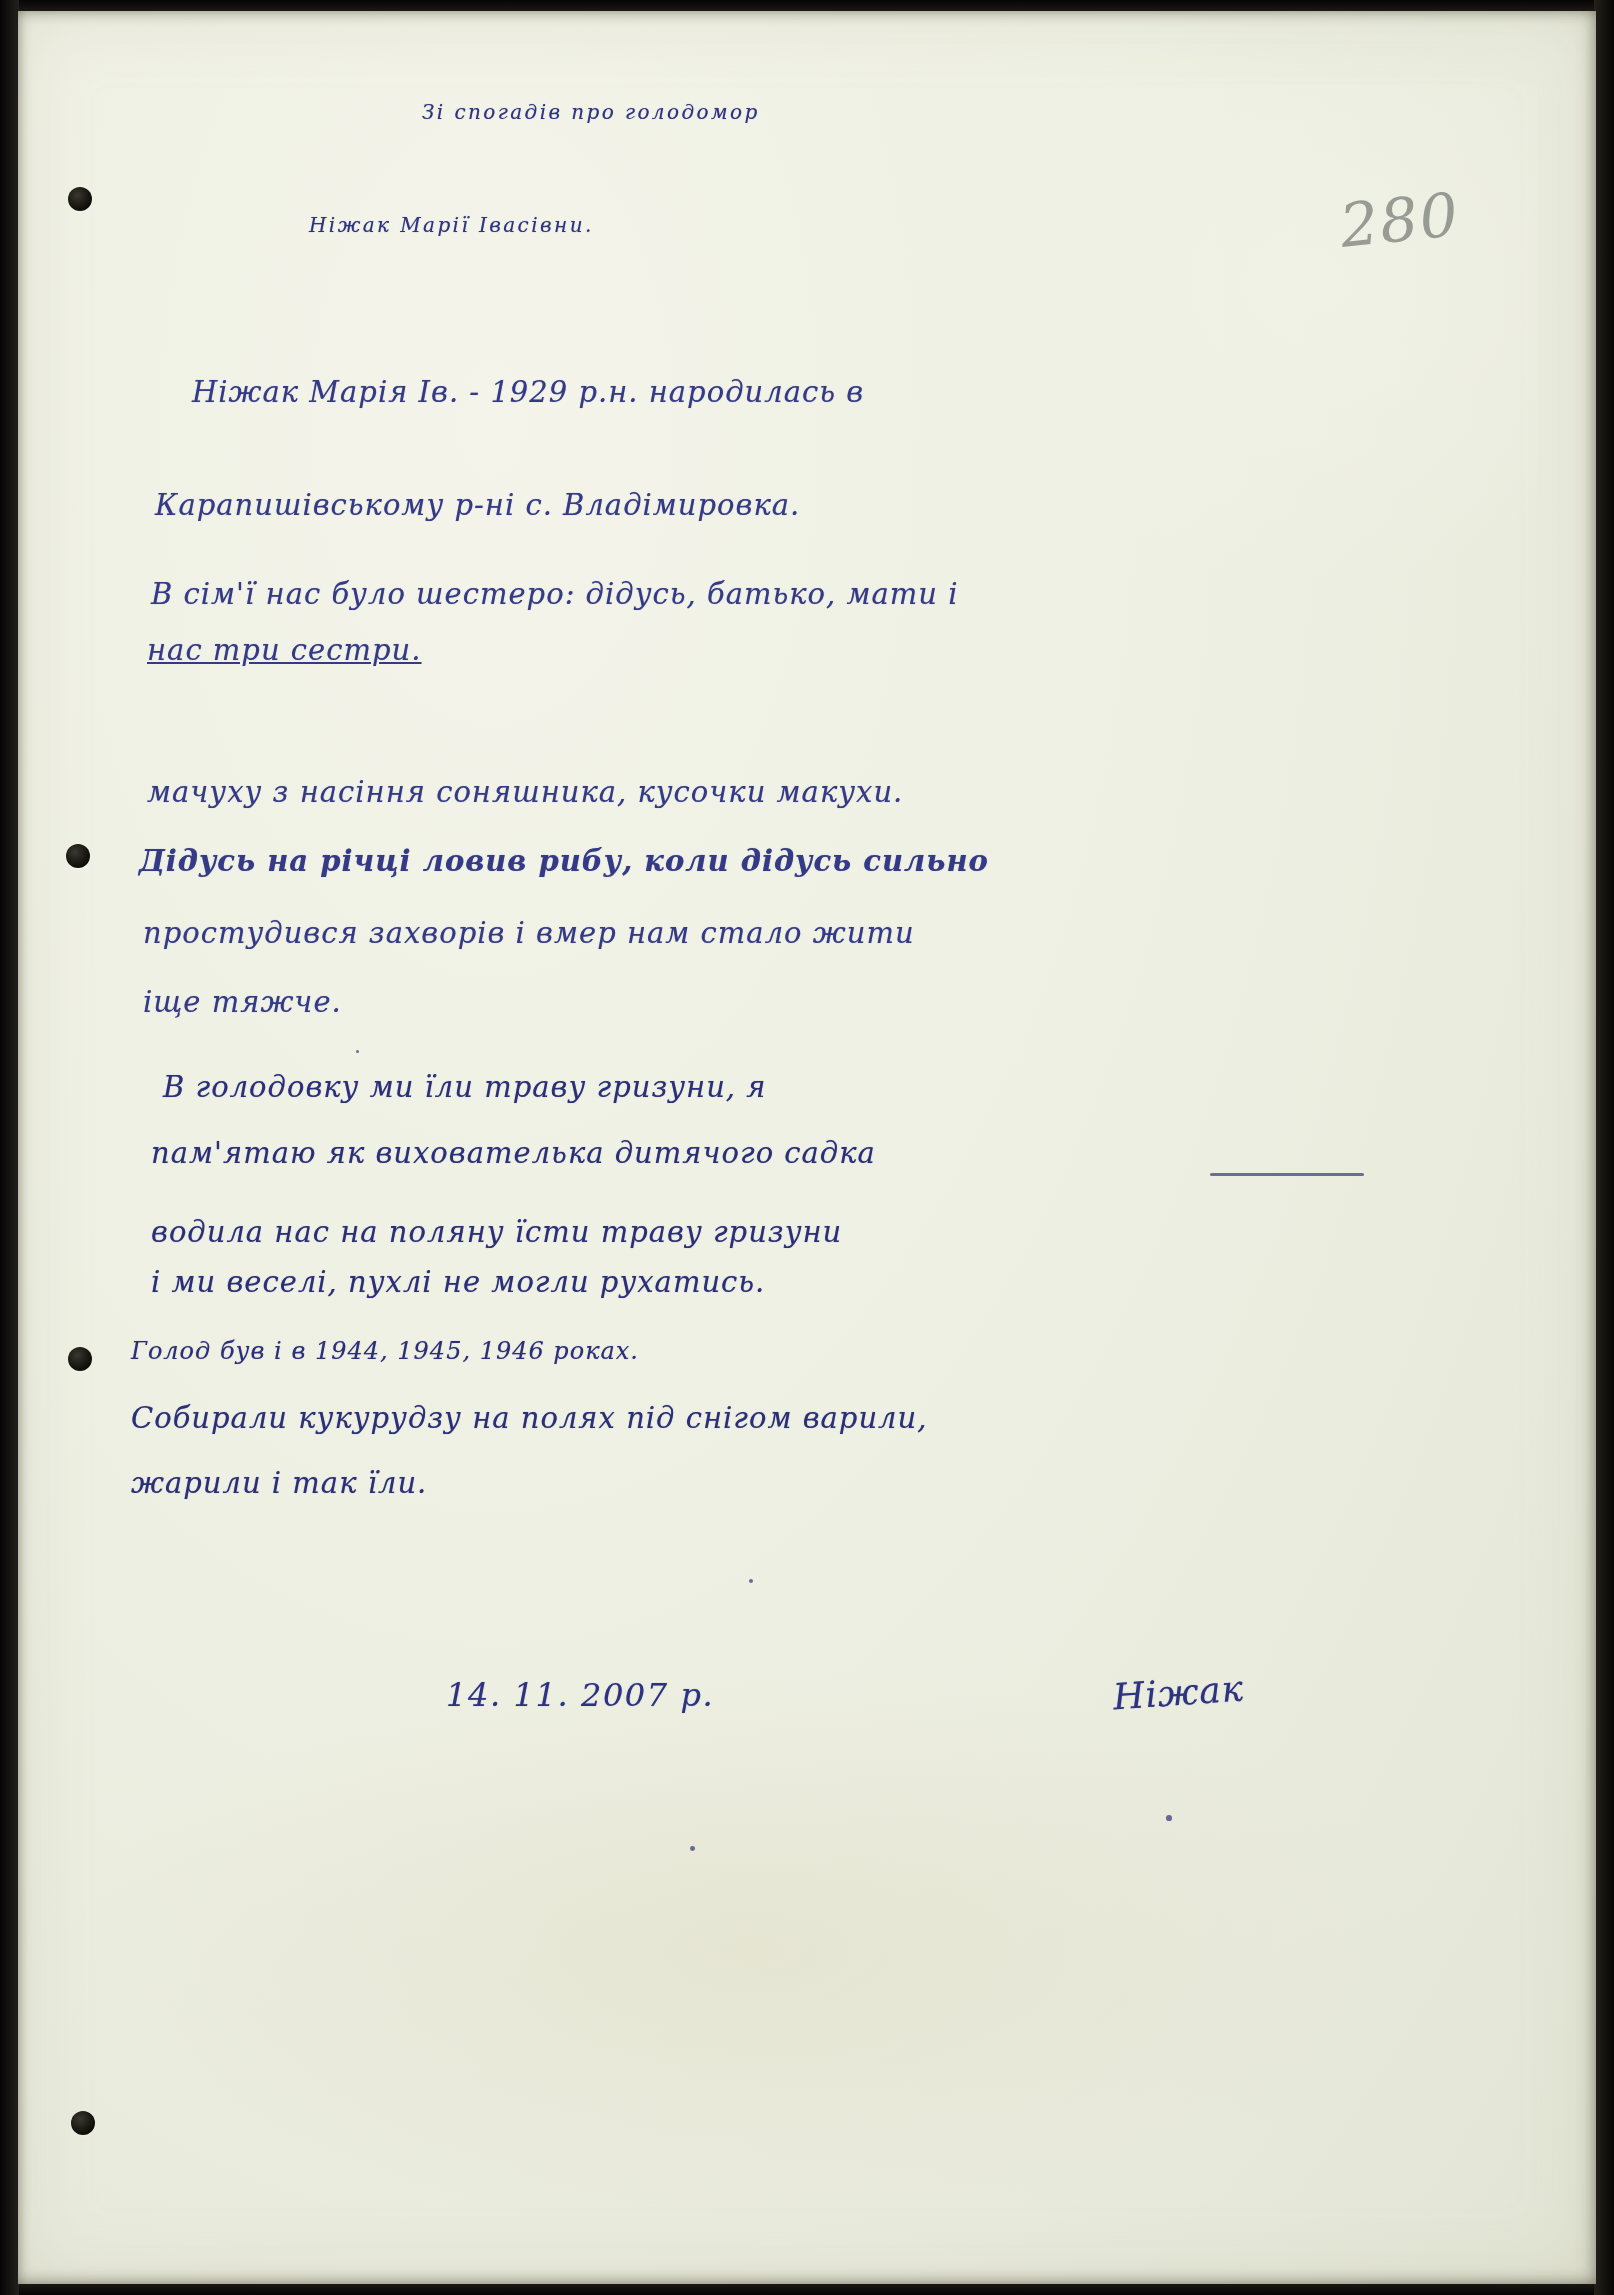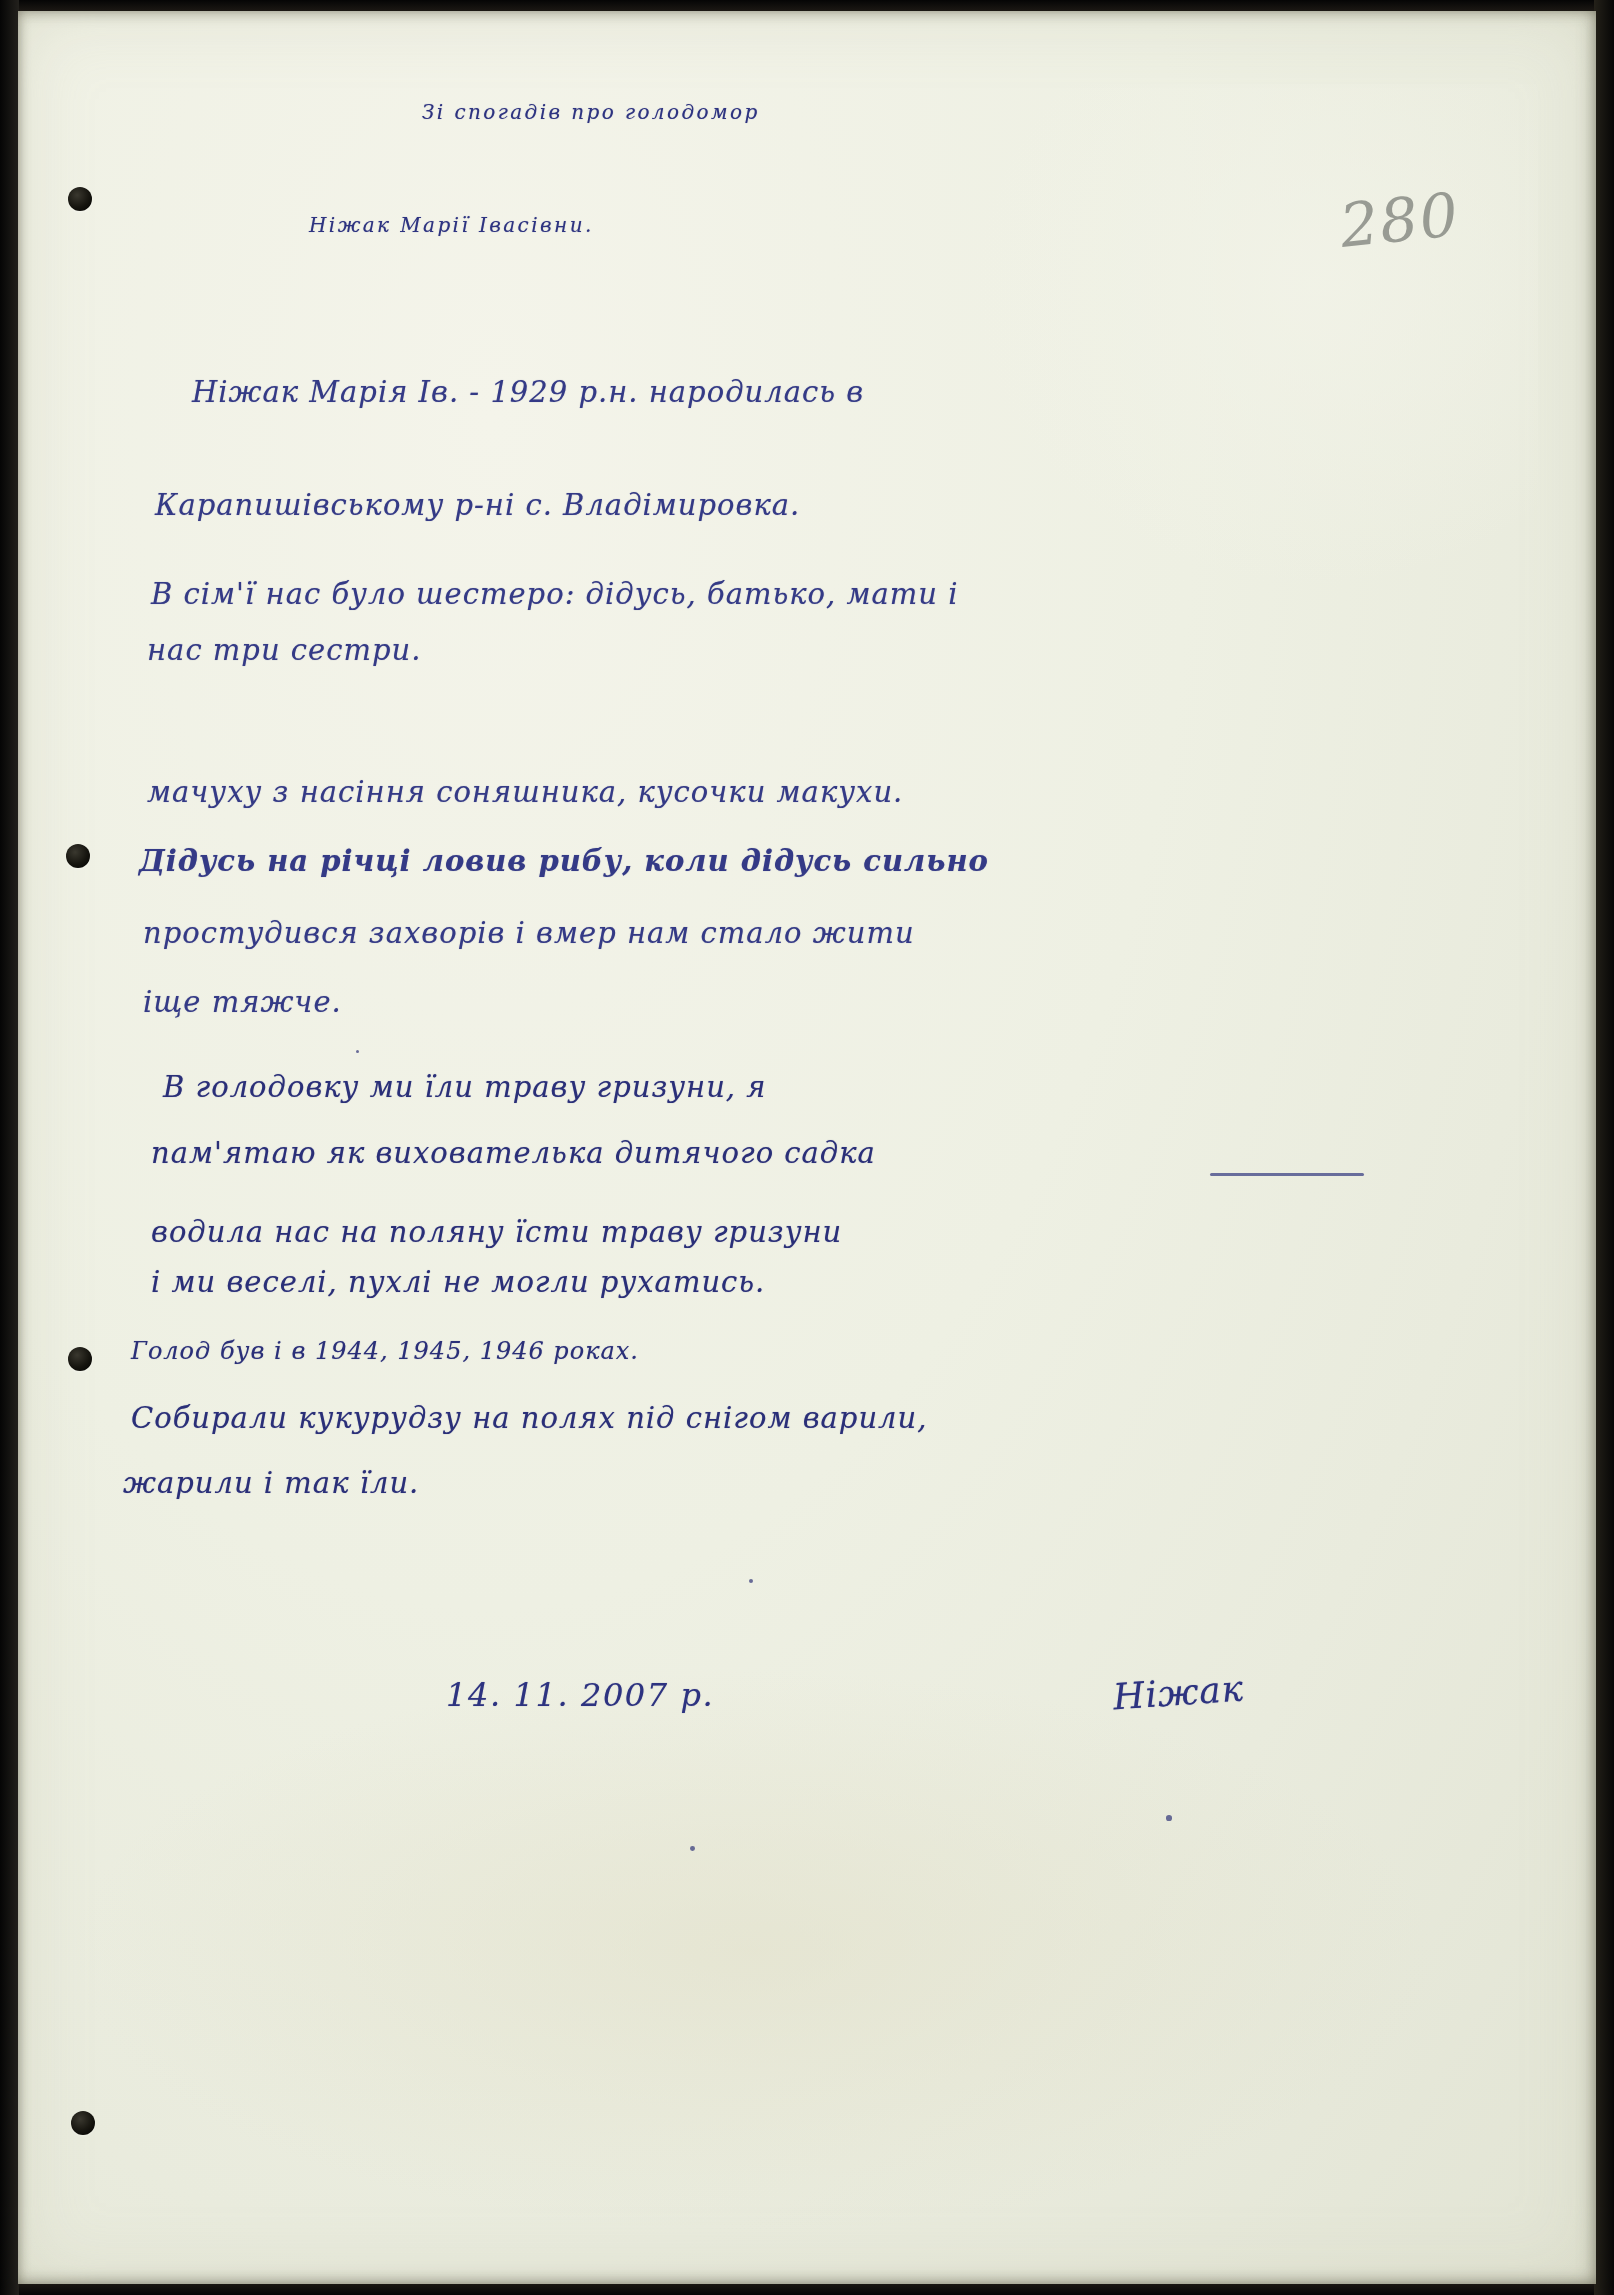--- a/index.html
+++ b/index.html
@@ -195,21 +195,21 @@
     <div class="hand title-line ink-1" style="left:404px; top:89px;">Зі  спогадів   про  голодомор</div>
 
     <div class="hand title-line ink-1" style="left:291px; top:202px;">Ніжак   Марії  Івасівни.</div>
 
     <div class="hand body-line ink-2" style="left:174px; top:364px;">Ніжак  Марія Ів.  - 1929 р.н.  народилась  в</div>
 
     <div class="hand body-line ink-2" style="left:137px; top:477px;">Карапишівському  р-ні   с. Владімировка.</div>
 
     <div class="hand body-line ink-2" style="left:133px; top:566px;">В  сім'ї  нас  було   шестеро:  дідусь, батько, мати  і</div>
 
-    <div class="hand body-line ink-2" style="left:129px; top:622px;">нас  три  сестри.</div>
+    <div class="hand body-line ink-2" style="left:129px; top:622px;text-decoration:underline;">нас  три  сестри.</div>
 
 
     <div class="hand body-line ink-2" style="left:129px; top:764px;">мачуху  з  насіння  соняшника,  кусочки   макухи.</div>
 
     <div class="hand body-line ink-2" style="left:121px; top:833px;font-weight:bold;">Дідусь  на  річці   ловив  рибу,  коли  дідусь  сильно</div>
 
     <div class="hand body-line ink-2" style="left:125px; top:905px;">простудився  захворів  і  вмер  нам  стало  жити</div>
 
     <div class="hand body-line ink-2" style="left:125px; top:974px;">іще  тяжче.</div>
 
@@ -218,21 +218,21 @@
     <div class="hand body-line ink-3" style="left:133px; top:1125px;">пам'ятаю  як   вихователька  дитячого  садка</div>
 
     <div class="hand body-line ink-3" style="left:133px; top:1192px;margin-top:12px;">водила  нас  на  поляну  їсти  траву  гризуни</div>
 
     <div class="hand body-line ink-3" style="left:133px; top:1254px;">і  ми  веселі,  пухлі  не  могли  рухатись.</div>
 
     <div class="hand small-line ink-3" style="left:113px; top:1326px;">Голод  був  і  в 1944, 1945, 1946 роках.</div>
 
     <div class="hand body-line ink-3" style="left:113px; top:1390px;">Собирали  кукурудзу  на  полях  під  снігом  варили,</div>
 
-    <div class="hand body-line ink-3" style="left:105px; top:1455px;">жарили   і  так  їли.</div>
+    <div class="hand body-line ink-3" style="left:113px; top:1455px;">жарили   і  так  їли.</div>
 
     <div class="underline-stroke" style="left:1192px; top:1162px; width:154px;"></div>
 
     <div class="hand date-line ink-1">14. 11. 2007 р.</div>
 
     <div class="hand signature ink-1">Ніжак</div>
 
     <div class="speck s1"></div>
     <div class="speck s2"></div>
     <div class="speck s3"></div>

